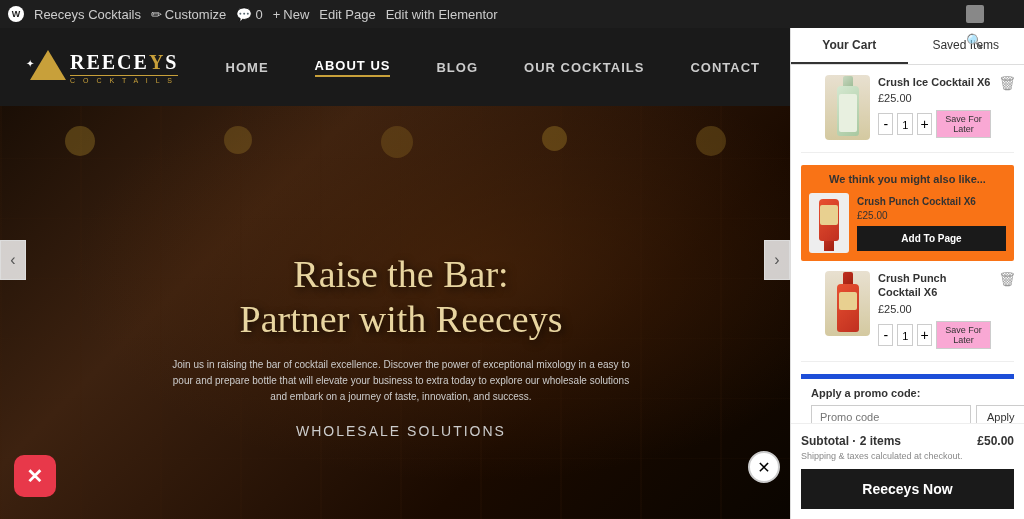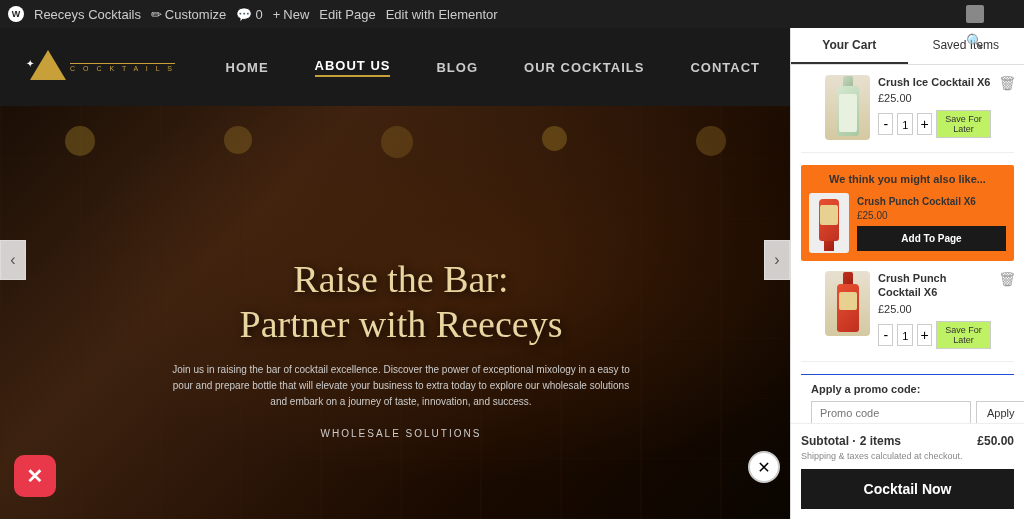--- a/index.html
+++ b/index.html
@@ -149,21 +149,21 @@
       color: #ccc;
       margin-top: 14px;
       line-height: 1.6;
       max-width: 500px;
       margin-left: auto;
       margin-right: auto;
       padding: 0 20px;
     }
     .hero-cta {
       margin-top: 18px;
-      font-size: 10px;
+      font-size: 14px;
       letter-spacing: 2px;
       color: #ccc;
       text-transform: uppercase;
     }
 
     
     .cart-panel {
       position: absolute;
       right: 0; top: 28px;
       width: 234px;
@@ -271,21 +271,21 @@
     }
     .qty-val {
       width: 22px; height: 22px;
       border: 1px solid #ccc;
       text-align: center;
       font-size: 11px;
       line-height: 22px;
     }
     .save-later-btn {
       font-size: 9px;
-      background: #bef264;
+      background: #f9a8d4;
       border: 1px solid #ccc;
       padding: 3px 6px;
       cursor: pointer;
       color: #333;
     }
     .cart-item-delete {
       font-size: 14px;
       color: #999;
       cursor: pointer;
       flex-shrink: 0;
@@ -331,21 +331,21 @@
       font-weight: bold;
       border: none;
       cursor: pointer;
       margin-top: 5px;
       text-align: center;
     }
 
     
     .promo-section {
       padding: 8px 10px;
-      border-top: 1px solid #1d4ed8;
+      border-top: 5px solid #1d4ed8;
     }
     .promo-label {
       font-size: 11px;
       font-weight: bold;
       color: #333;
       margin-bottom: 6px;
     }
     .promo-row {
       display: flex;
       gap: 5px;
@@ -478,20 +478,21 @@
 <div class="site-wrapper">
 
   <div class="site-header">
     <div class="logo-area">
       <div style="display:flex;align-items:center;gap:4px;">
         <div style="position:relative;width:36px;height:34px;">
           <div class="logo-triangle"></div>
           <span class="logo-star">✦</span>
         </div>
         <div>
+          <div class="logo-text-reeceys">REECE<span>Y</span>S</div>
           <div class="logo-subtitle">C O C K T A I L S</div>
         </div>
       </div>
     </div>
     <nav class="site-nav">
       <span class="nav-item">HOME</span>
       <span class="nav-item active">ABOUT US</span>
       <span class="nav-item">BLOG</span>
       <span class="nav-item">OUR COCKTAILS</span>
       <span class="nav-item">CONTACT</span>
@@ -598,20 +599,20 @@
     </div>
 
   </div>
 
   <div class="cart-footer">
     <div class="subtotal-row">
       <span class="subtotal-label">Subtotal · 2 items</span>
       <span class="subtotal-amount">£50.00</span>
     </div>
     <div class="shipping-note">Shipping &amp; taxes calculated at checkout.</div>
-    <button class="checkout-btn">Cocktail Now</button>
+    <button class="checkout-btn">Reeceys Now</button>
   </div>
 
 </div>
 
 <div class="cart-close-btn">✕</div>
 
 <div class="x-btn">✕</div>
 
 </body></html>

